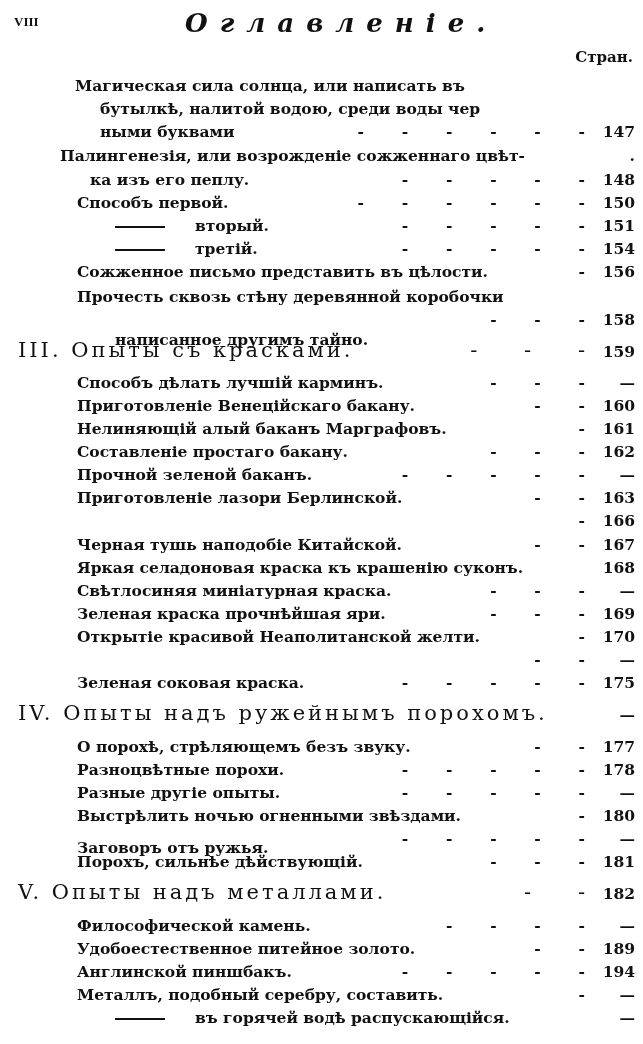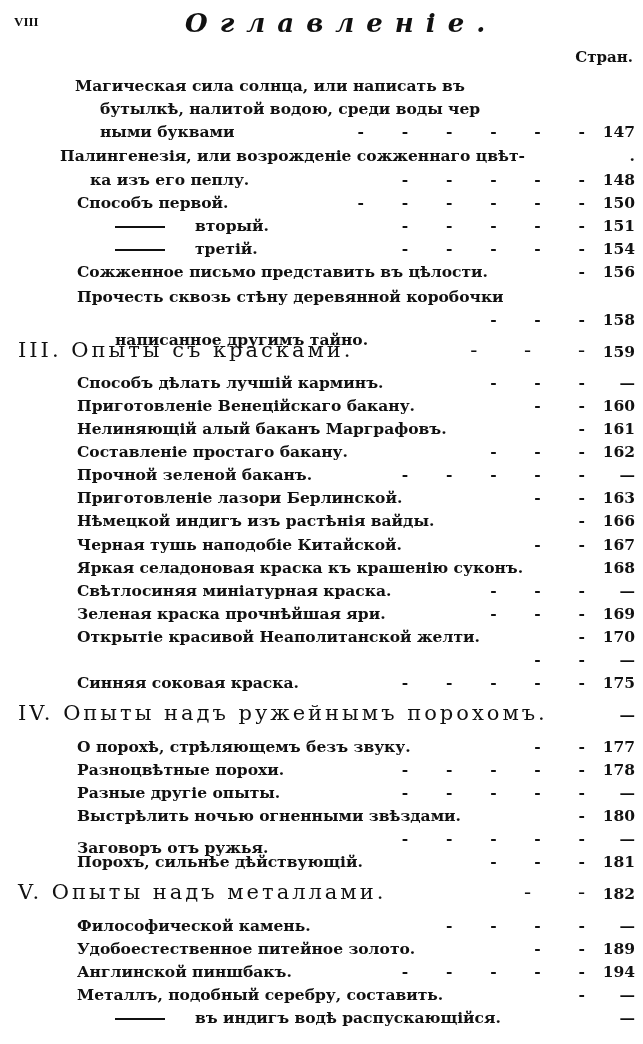--- a/index.html
+++ b/index.html
@@ -121,21 +121,20 @@
       <span class="text" style="left: 77px;">Прочной зеленой баканъ.</span>
       <span class="dots" style="right: 58px; white-space: pre;">-       -       -       -       -</span>
       <span class="pg">—</span>
     </div>
     <div class="row" style="top: 488px;">
       <span class="text" style="left: 77px;">Приготовленіе лазори Берлинской.</span>
       <span class="dots" style="right: 58px; white-space: pre;">-       -</span>
       <span class="pg">163</span>
     </div>
     <div class="row" style="top: 511px;">
-      <span class="text" style="left: 77px;">Нѣмецкой индигъ изъ растѣнія вайды.</span>
       <span class="dots" style="right: 58px; white-space: pre;">-</span>
       <span class="pg">166</span>
     </div>
     <div class="row" style="top: 535px;">
       <span class="text" style="left: 77px;">Черная тушь наподобіе Китайской.</span>
       <span class="dots" style="right: 58px; white-space: pre;">-       -</span>
       <span class="pg">167</span>
     </div>
     <div class="row" style="top: 558px;">
       <span class="text" style="left: 77px;">Яркая селадоновая краска къ крашенію суконъ.</span>
@@ -154,21 +153,21 @@
     <div class="row" style="top: 627px;">
       <span class="text" style="left: 77px;">Открытіе красивой Неаполитанской желти.</span>
       <span class="dots" style="right: 58px; white-space: pre;">-</span>
       <span class="pg">170</span>
     </div>
     <div class="row" style="top: 650px;">
       <span class="dots" style="right: 58px; white-space: pre;">-       -</span>
       <span class="pg">—</span>
     </div>
     <div class="row" style="top: 673px;">
-      <span class="text" style="left: 77px;">Синняя соковая краска.</span>
+      <span class="text" style="left: 77px;">Зеленая соковая краска.</span>
       <span class="dots" style="right: 58px; white-space: pre;">-       -       -       -       -</span>
       <span class="pg">175</span>
     </div>
     <div class="row section" style="top: 701px;">
       <span class="text" style="left: 18px;">IV. Опыты надъ ружейнымъ порохомъ.</span>
       <span class="pg">—</span>
     </div>
     <div class="row" style="top: 737px;">
       <span class="text" style="left: 77px;">О порохѣ, стрѣляющемъ безъ звуку.</span>
       <span class="dots" style="right: 58px; white-space: pre;">-       -</span>
@@ -218,16 +217,16 @@
       <span class="text" style="left: 77px;">Англинской пиншбакъ.</span>
       <span class="dots" style="right: 58px; white-space: pre;">-       -       -       -       -</span>
       <span class="pg">194</span>
     </div>
     <div class="row" style="top: 985px;">
       <span class="text" style="left: 77px;">Металлъ, подобный серебру, составить.</span>
       <span class="dots" style="right: 58px; white-space: pre;">-</span>
       <span class="pg">—</span>
     </div>
     <div class="row" style="top: 1008px;">
-      <span class="text" style="left: 115px;"><span class="dash-line"></span><span>въ индигъ водѣ распускающійся.</span></span>
+      <span class="text" style="left: 115px;"><span class="dash-line"></span><span>въ горячей водѣ распускающійся.</span></span>
       <span class="pg">—</span>
     </div>
   </div>
 
 </body></html>

